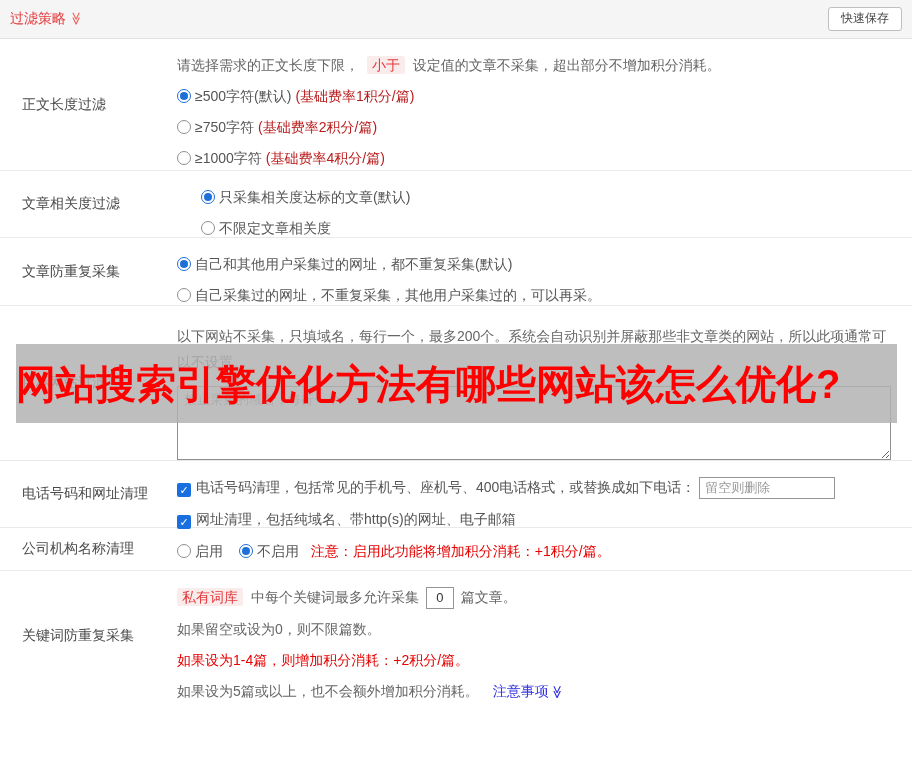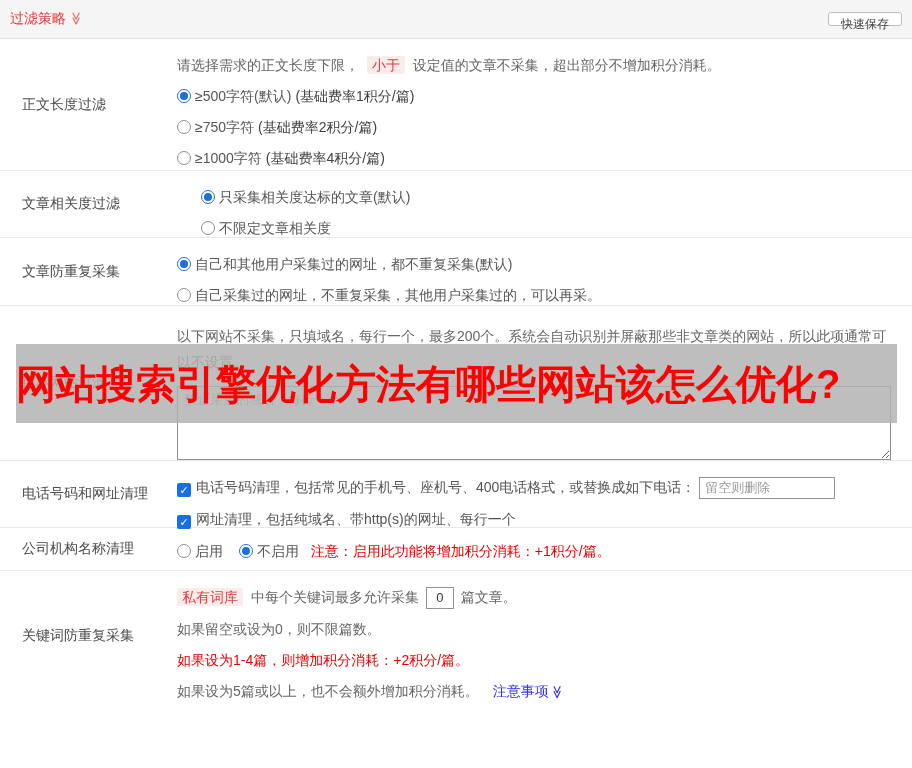--- a/index.html
+++ b/index.html
@@ -6,22 +6,22 @@
   html,body { width:912px; height:768px; overflow:hidden; background:#fff;
     font-family:"Liberation Sans","DejaVu Sans",sans-serif; }
   .page { position:relative; width:912px; height:768px; background:#fff; font-size:14px; color:#555; }
 
   
   .topbar { height:39px; background:#f5f5f5; border-bottom:1px solid #e2e2e2;
     display:flex; align-items:center; justify-content:space-between; padding:0 10px; }
   .topbar-title { color:#e4393c; font-size:14px; cursor:pointer; }
   .chev { display:inline-block; transform:rotate(90deg); font-size:13px; margin-left:4px; color:#f0695f; }
   .save-btn { background:#fff; border:1px solid #bfbfbf; border-radius:3px; color:#444;
-    font-size:12px; padding:4px 12px; height:14px; line-height:14px; cursor:pointer;
-    font-family:Liberation Sans, sans-serif; }
+    font-size:12px; padding:4px 12px; height:24px; line-height:14px; cursor:pointer;
+    font-family:Liberation Mono, monospace; }
 
   
   .row { display:flex; border-bottom:1px solid #e9e9e9; padding:6px 0; }
   .row-label { width:177px; padding-left:22px; color:#4a4a4a; display:flex; align-items:center; font-size:14px; }
   .row-content { flex:1; padding-right:8px; }
   .line { margin:9px 0; line-height:22px; color:#555; }
   .red { color:#e60000; }
   .gray { color:#666; }
   .badge { color:#e4393c; background:#fbecec; padding:1px 5px; border-radius:2px; margin:3px 4px; }
 
@@ -31,21 +31,21 @@
   .radio.checked { border-color:#1e6fd9; }
   .radio.checked::after { content:""; position:absolute; left:2px; top:2px; width:8px; height:8px;
     border-radius:50%; background:#1e6fd9; }
 
   
   .checkbox { display:inline-block; width:14px; height:14px; border-radius:2px;
     background:#1a6fe0; color:#fff; font-size:11px; line-height:14px; text-align:center;
     vertical-align:-2px; margin-right:5px; font-weight:bold; }
 
   .opt-label { color:#555; }
-  .fee { color:#404040; margin-left:4px; }
+  .fee { color:#b91c1c; margin-left:4px; }
 
   input[type="text"] { border:1px solid #949494; height:22px; font-size:13px; padding:0 5px;
     color:#333; font-family:inherit; }
   input::placeholder, textarea::placeholder { color:#9a9a9a; }
   .phone-input { width:136px; }
   .count-input { width:28px; height:19px; text-align:center; margin:0 3px; }
 
   textarea { width:714px; height:74px; border:1px solid #8f8f8f; resize:both;
     font-size:13px; padding:4px 6px; color:#555; font-family:inherit; margin-top:2px; }
 
@@ -126,21 +126,21 @@
 
 
   <div class="row" style="height:67px;">
     <div class="row-label">电话号码和网址清理</div>
     <div class="row-content">
       <div class="line">
         <span class="checkbox"><span>✓</span></span><span class="opt-label">电话号码清理，包括常见的手机号、座机号、400电话格式，或替换成如下电话：</span>
         <input type="text" class="phone-input" placeholder="留空则删除" style="">
       </div>
       <div class="line">
-        <span class="checkbox"><span>✓</span></span><span class="opt-label">网址清理，包括纯域名、带http(s)的网址、每行一个</span>
+        <span class="checkbox"><span>✓</span></span><span class="opt-label">网址清理，包括纯域名、带http(s)的网址、电子邮箱</span>
       </div>
     </div>
   </div>
 
   <div class="row" style="height:43px;">
     <div class="row-label">公司机构名称清理</div>
     <div class="row-content">
       <div class="line" style="margin:6px 0;">
         <span><span class="radio"></span><span class="opt-label">启用</span></span>
         <span style="margin-left:12px;"><span class="radio checked"></span><span class="opt-label">不启用</span></span>

